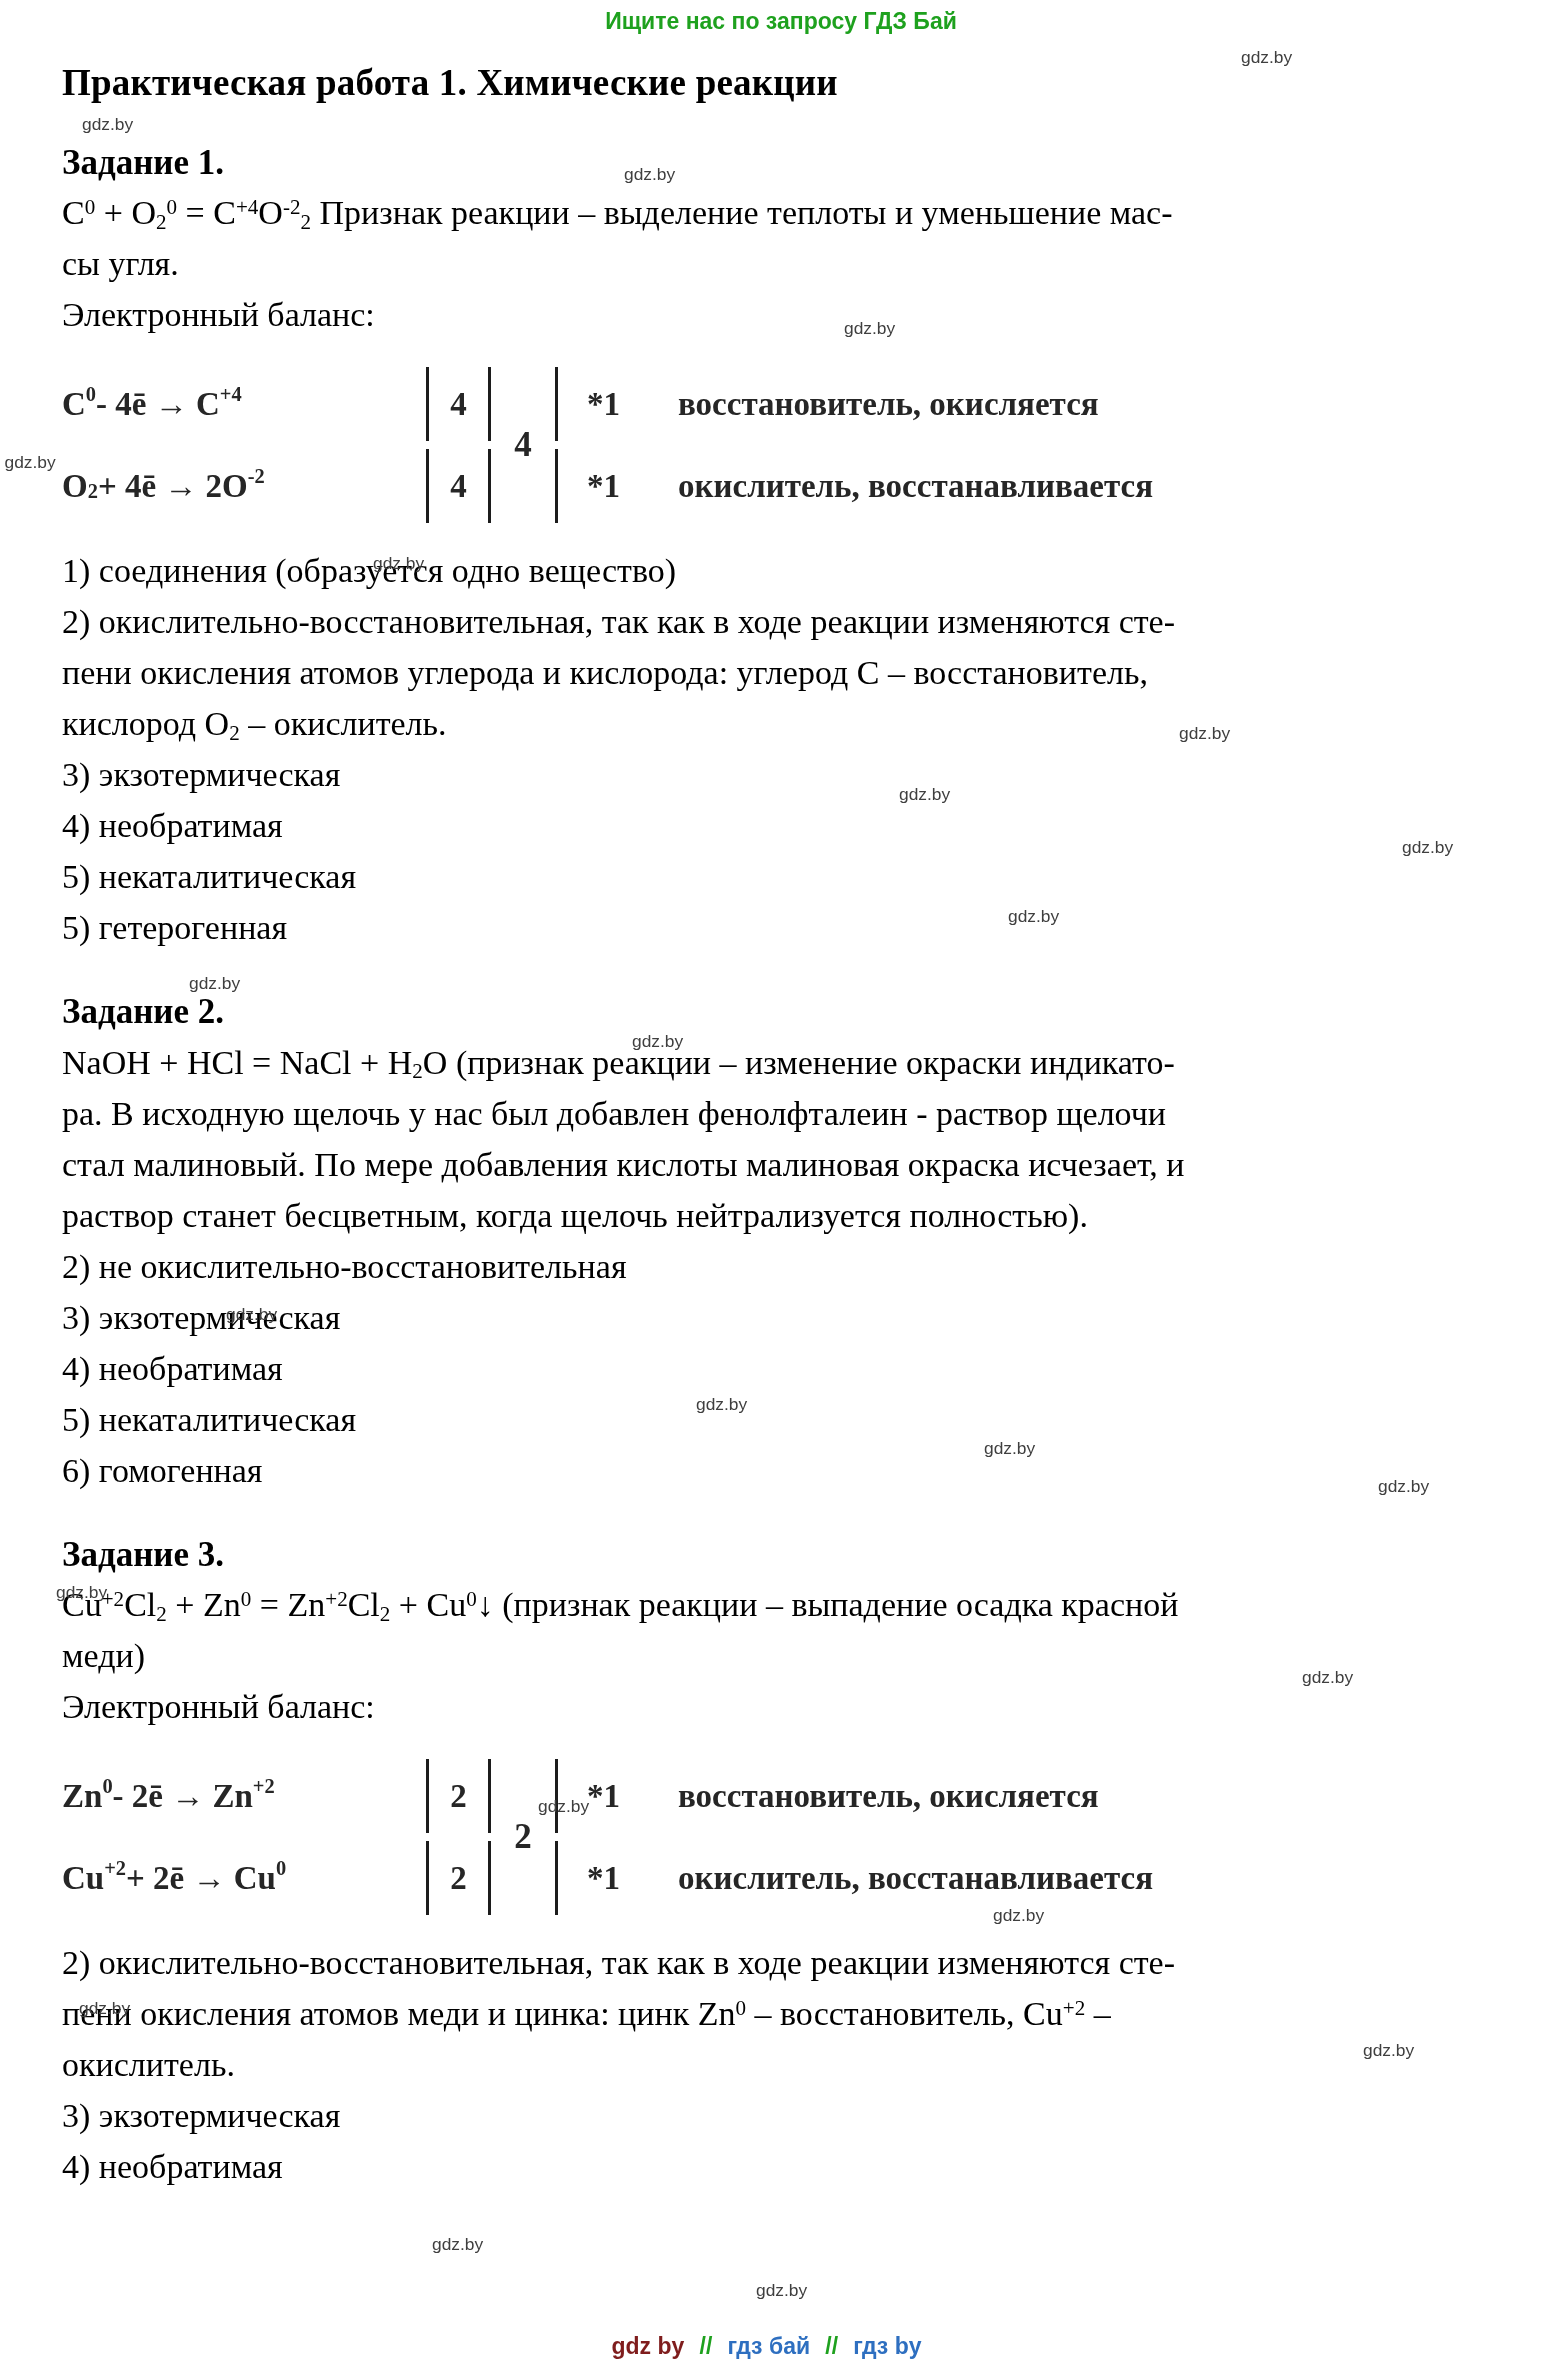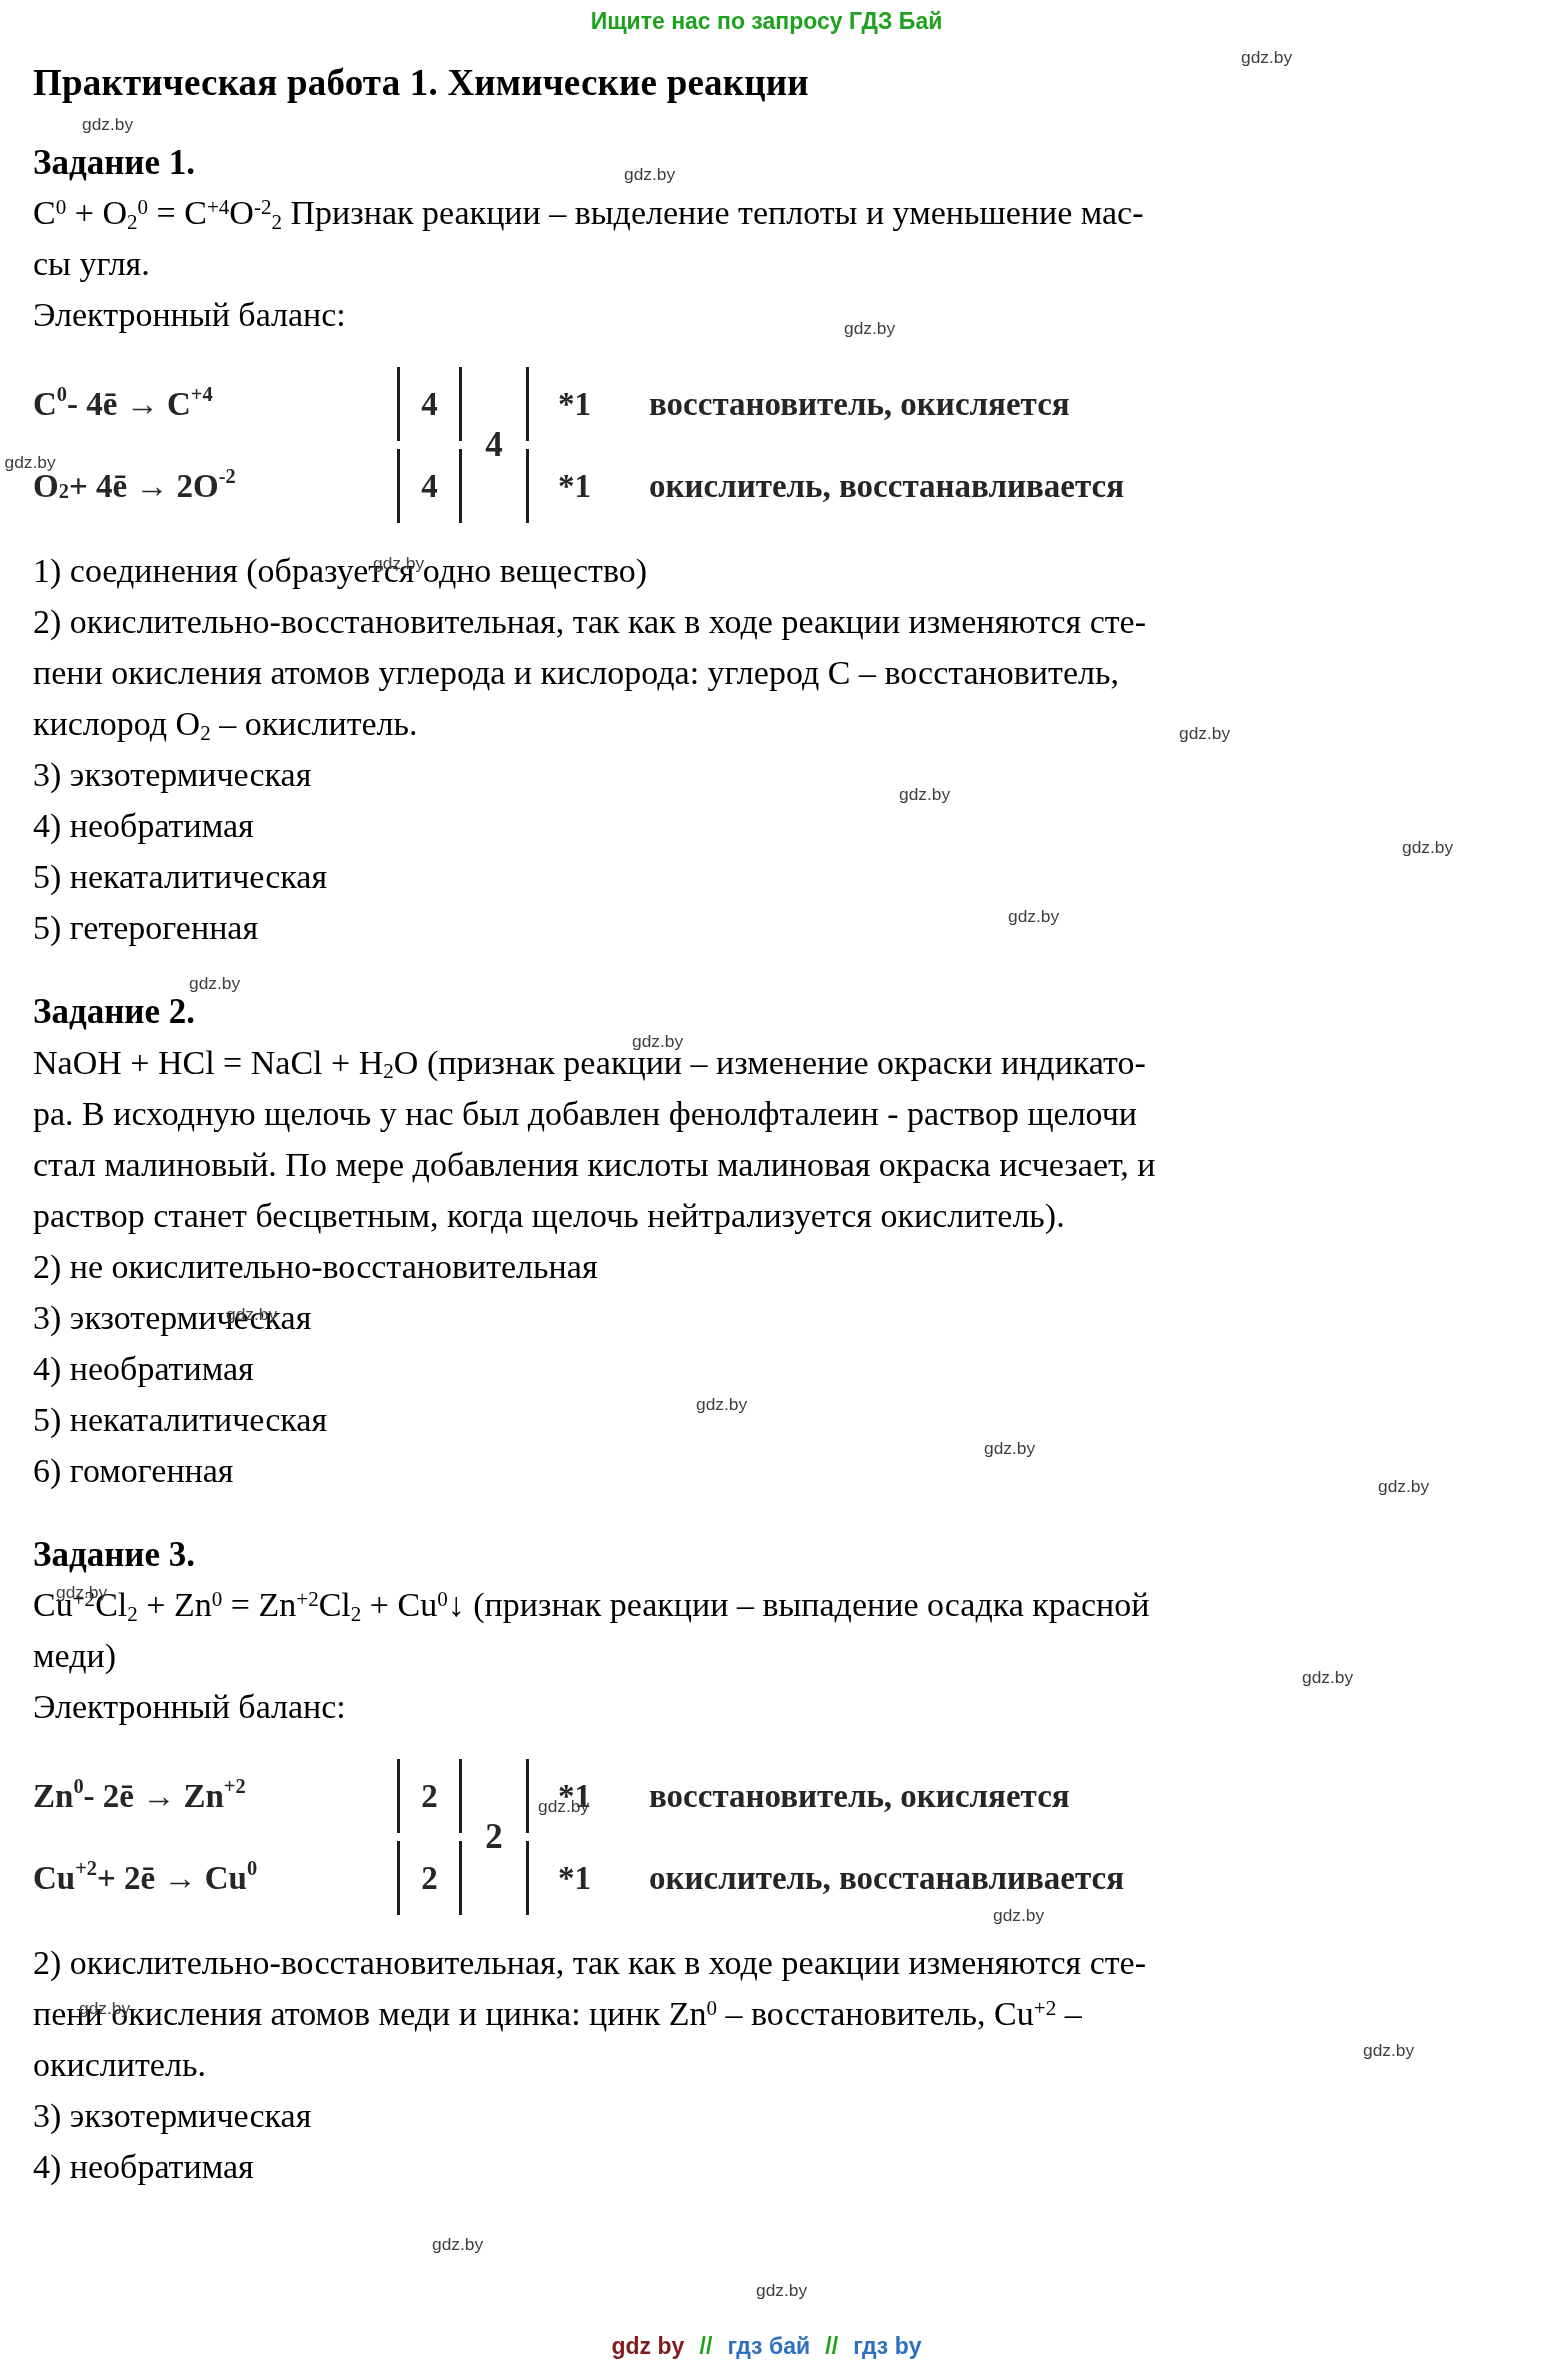--- a/index.html
+++ b/index.html
@@ -7,20 +7,21 @@
   body {
     width:1551px; height:2377px;
     font-family:"Liberation Serif","DejaVu Serif",serif;
     color:#000;
   }
   .page {
     position:relative;
     width:1533px; height:2377px;
     overflow:hidden;
     background:#fff;
+    padding-left:29px;
   }
   .banner {
     padding-top:7.6px;
     text-align:center;
     font-family:"Liberation Sans","DejaVu Sans",sans-serif;
     font-size:23px;
     font-weight:bold;
   }
   .content { padding:0 30px 0 33px; }
   .title {
@@ -114,21 +115,21 @@
           <div class="line">3) экзотермическая</div>
           <div class="line">4) необратимая</div>
           <div class="line">5) некаталитическая</div>
           <div class="line">5) гетерогенная</div>
         </section>
         <section class="task">
           <h2 class="task-heading">Задание 2.</h2>
           <div class="line">NaOH + HCl = NaCl + H<sub>2</sub>O (признак реакции – изменение окраски индикато-</div>
           <div class="line">ра. В исходную щелочь у нас был добавлен фенолфталеин - раствор щелочи</div>
           <div class="line">стал малиновый. По мере добавления кислоты малиновая окраска исчезает, и</div>
-          <div class="line">раствор станет бесцветным, когда щелочь нейтрализуется окислитель).</div>
+          <div class="line">раствор станет бесцветным, когда щелочь нейтрализуется полностью).</div>
           <div class="line">2) не окислительно-восстановительная</div>
           <div class="line">3) экзотермическая</div>
           <div class="line">4) необратимая</div>
           <div class="line">5) некаталитическая</div>
           <div class="line">6) гомогенная</div>
         </section>
         <section class="task">
           <h2 class="task-heading">Задание 3.</h2>
           <div class="line">Cu<sup>+2</sup>Cl<sub>2</sub> + Zn<sup>0</sup> = Zn<sup>+2</sup>Cl<sub>2</sub> + Cu<sup>0</sup>↓ (признак реакции – выпадение осадка красной</div>
           <div class="line">меди)</div>

